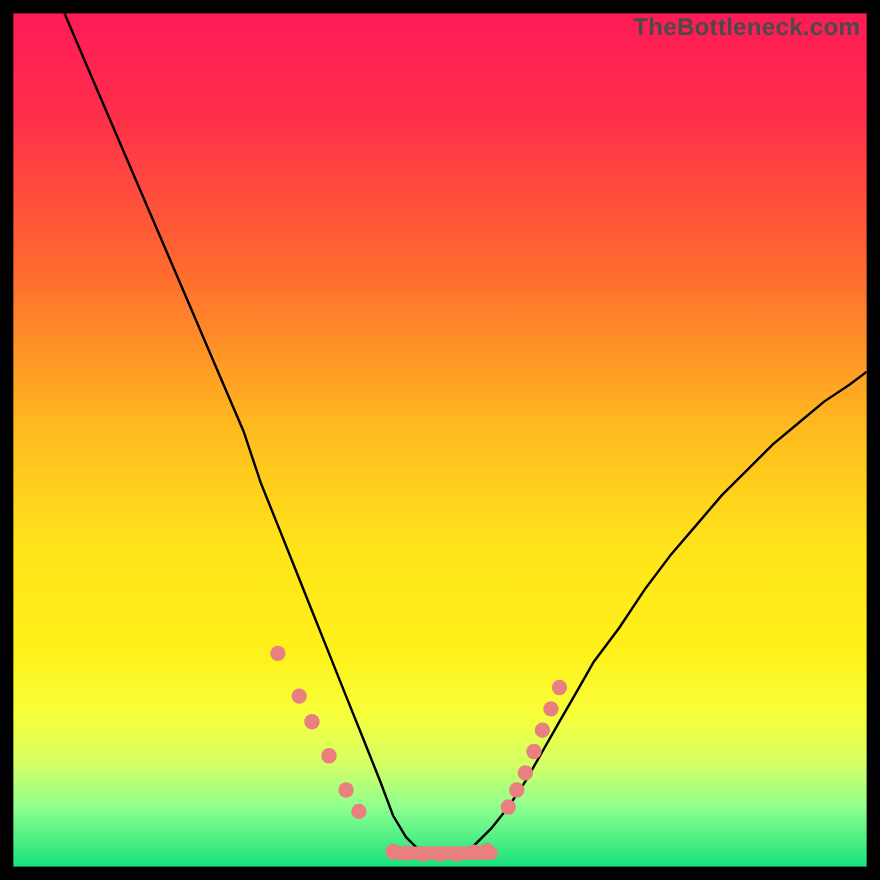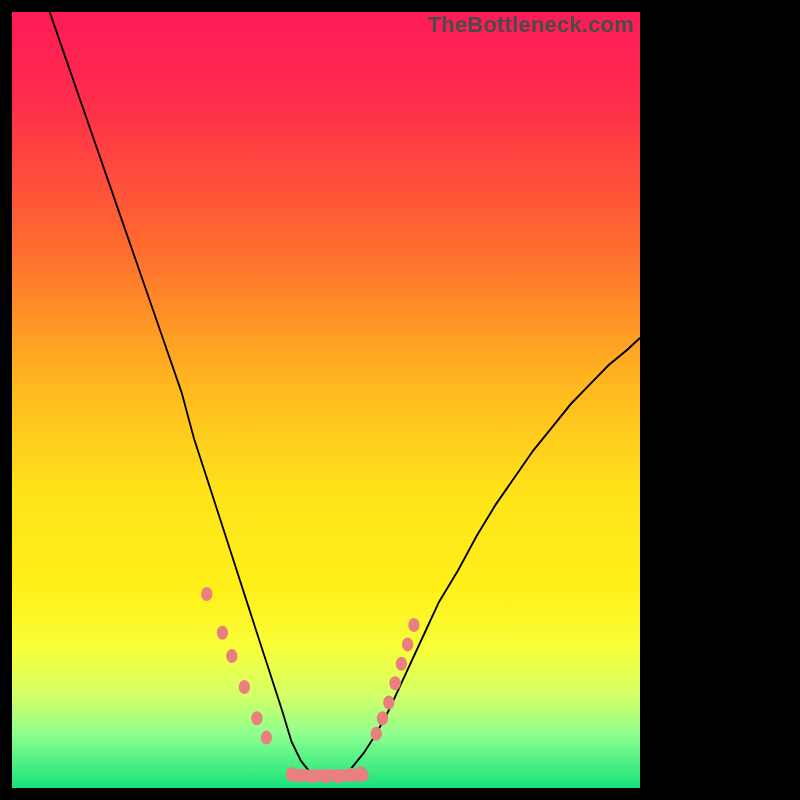--- a/index.html
+++ b/index.html
@@ -14,21 +14,21 @@
   .stage {
     position: relative;
     width: 800px;
     height: 800px;
     background: #000;
   }
   .plot {
     position: absolute;
     left: 12px;
     top: 12px;
-    width: 628px;
+    width: 776px;
     height: 776px;
     overflow: hidden;
   }
   
   .gradient-bg {
     position: absolute;
     inset: 0;
   }
   
   svg.curve {

